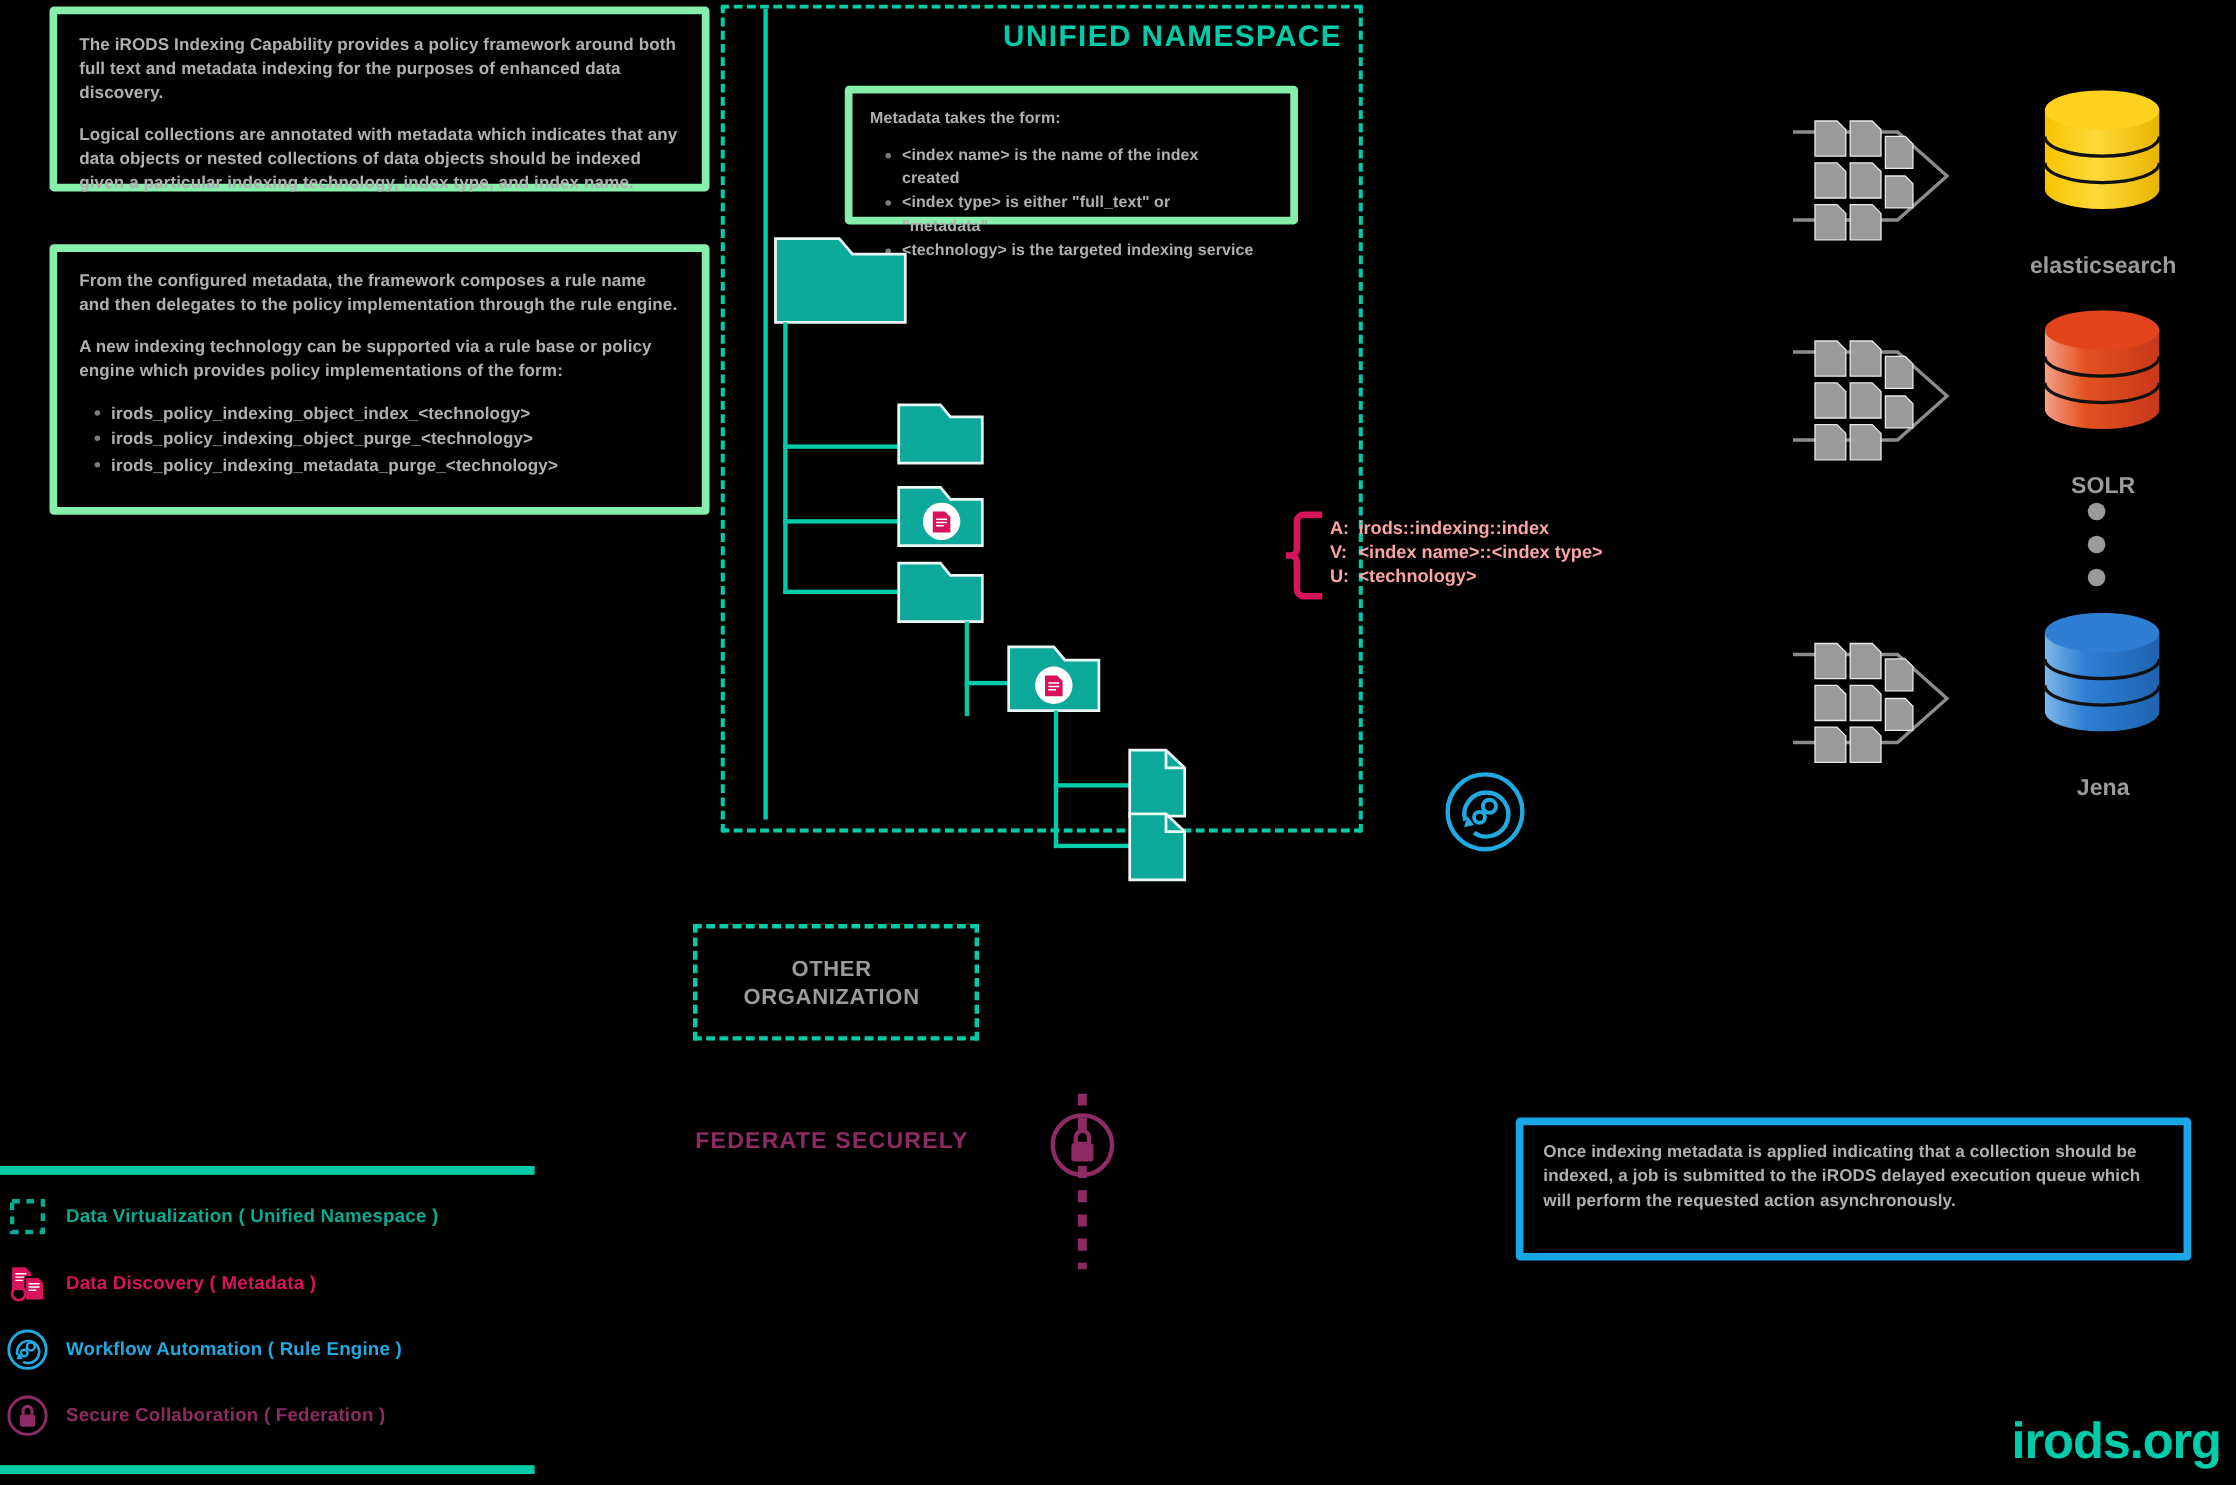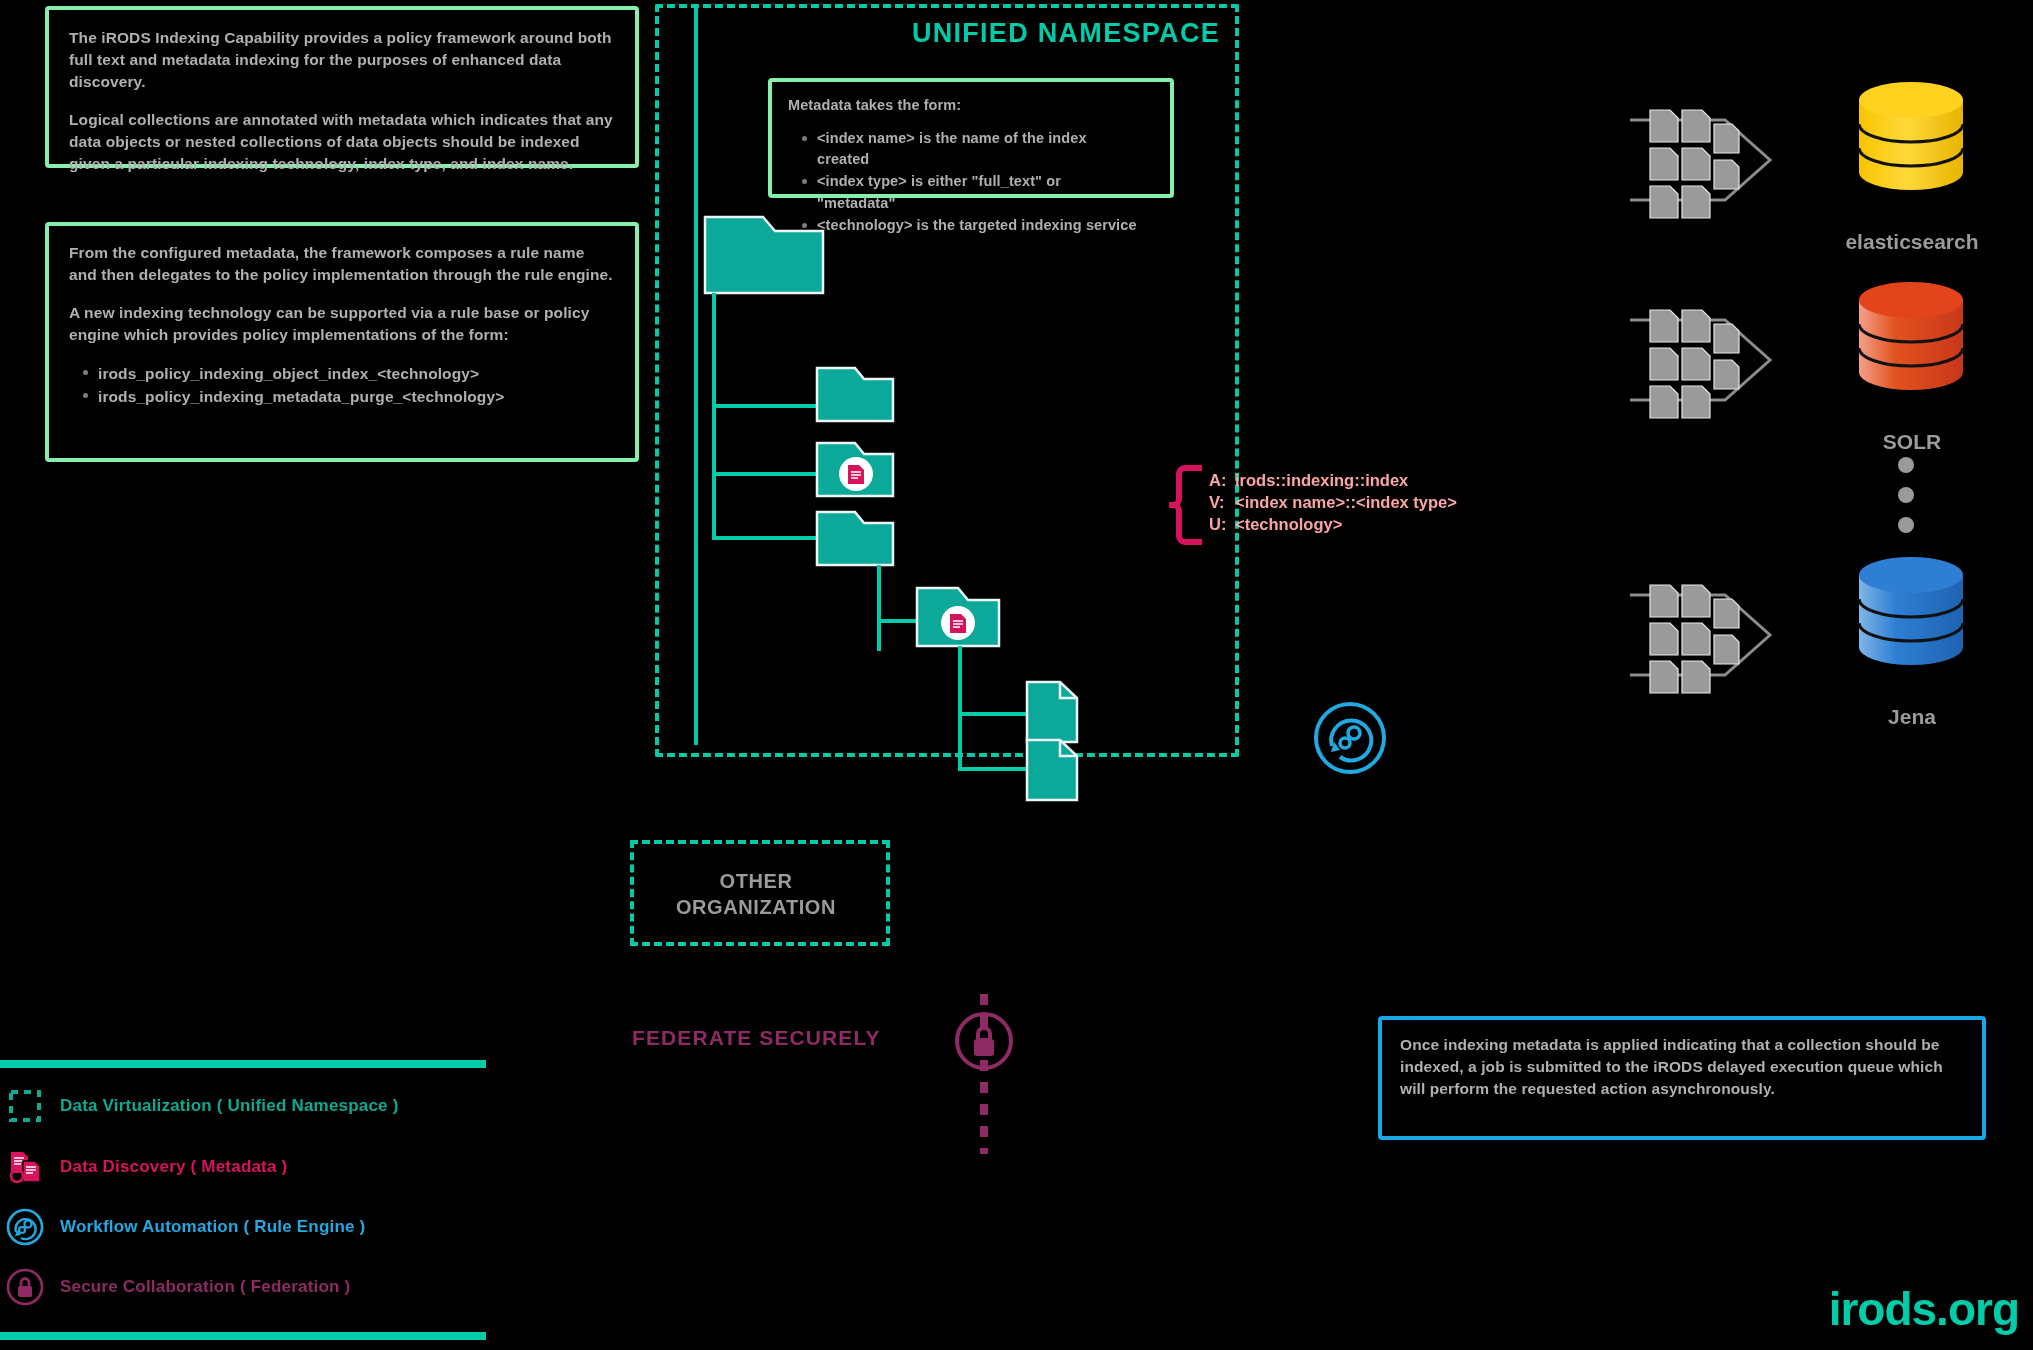--- a/index.html
+++ b/index.html
@@ -1,21 +1,21 @@
 <!DOCTYPE html>
 <html><head>
 <meta charset="utf-8">
 <style>
   html,body{margin:0;padding:0;background:#000;}
   body{width:2033px;height:1350px;position:relative;overflow:hidden;
        font-family:"Liberation Sans",sans-serif;color:#b3b3b3;}
   .abs{position:absolute;}
 
   
-  .panel{position:absolute;border:4px solid #86efac; border-radius:4px; background:#000;}
+  .panel{position:absolute;border:7px solid #86efac; border-radius:4px; background:#000;}
   .panel.blue{border-color:#1aa7e8;}
   .panel p{margin:0 0 16px 0;}
   .panel p:last-child{margin-bottom:0;}
   .ptext{font-size:15.5px;line-height:1.42;font-weight:bold;color:#b0b0b0;
          letter-spacing:.1px;}
   .ptext ul{margin:12px;padding:0;list-style:none;}
   .ptext li{position:relative;padding-left:17px;line-height:1.5;}
   .ptext li:before{content:"";position:absolute;left:2px;top:8px;width:5px;height:5px;
                    border-radius:50%;background:#7d7d7d;}
 
@@ -70,20 +70,21 @@
     <p>Logical collections are annotated with metadata which indicates that any data objects or nested collections of data objects should be indexed given a particular indexing technology, index type, and index name.</p>
   </div>
 </div>
 
 <div class="panel" style="left:45px;top:222px;width:586px;height:232px;">
   <div class="ptext" style="padding:16px 22px 0 20px;">
     <p>From the configured metadata, the framework composes a rule name and then delegates to the policy implementation through the rule engine.</p>
     <p>A new indexing technology can be supported via a rule base or policy engine which provides policy implementations of the form:</p>
     <ul>
       <li>irods_policy_indexing_object_index_&lt;technology&gt;</li>
+      <li>irods_policy_indexing_object_purge_&lt;technology&gt;</li>
       <li>irods_policy_indexing_metadata_purge_&lt;technology&gt;</li>
     </ul>
   </div>
 </div>
 
 <div class="uns"></div>
 <div class="uns-title">UNIFIED NAMESPACE</div>
 
 <div class="abs" style="left:694px;top:8px;width:4px;height:737px;background:#0ca;"></div>
 

